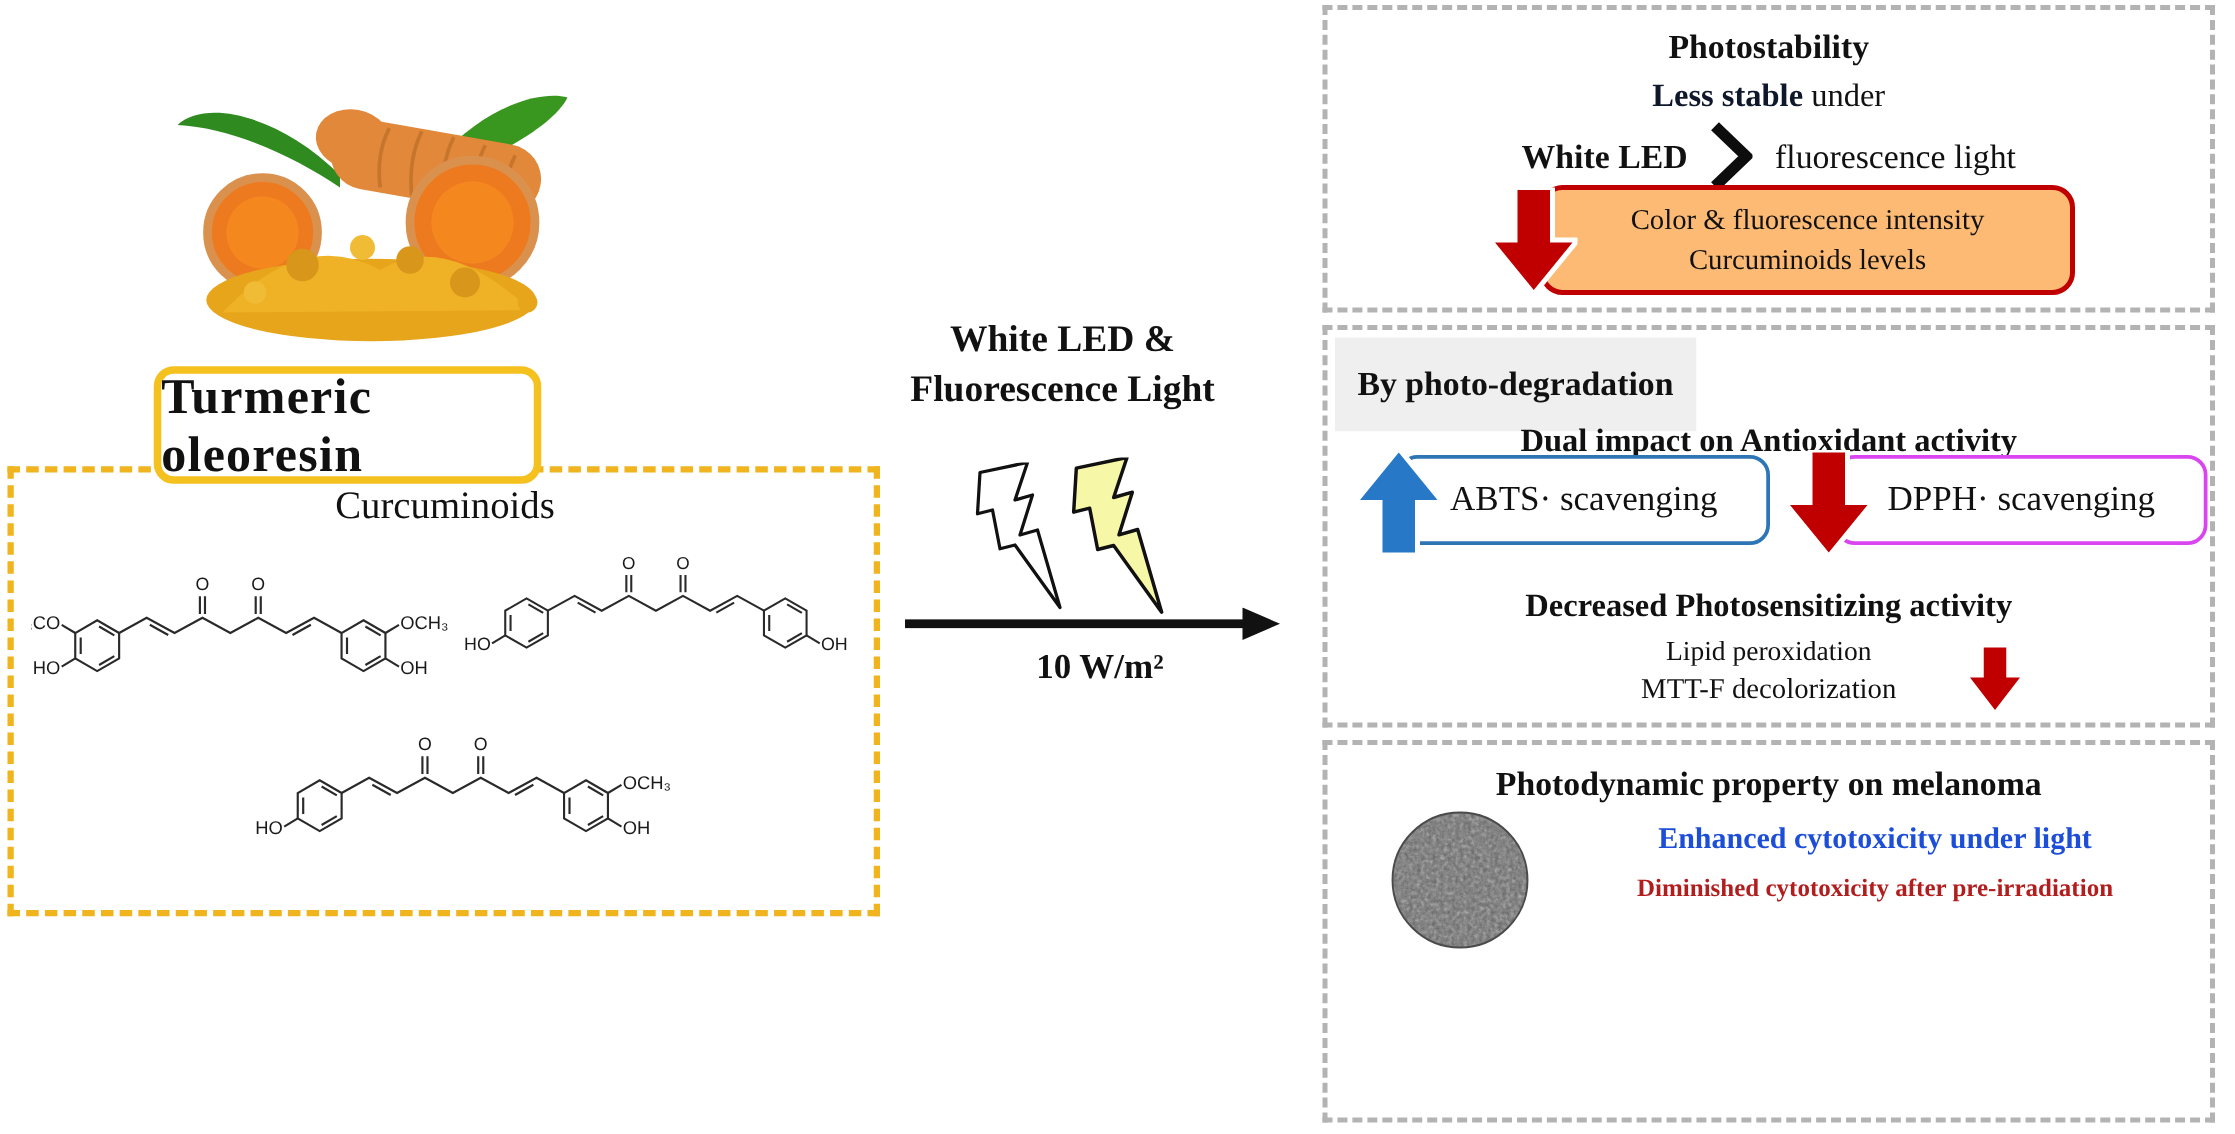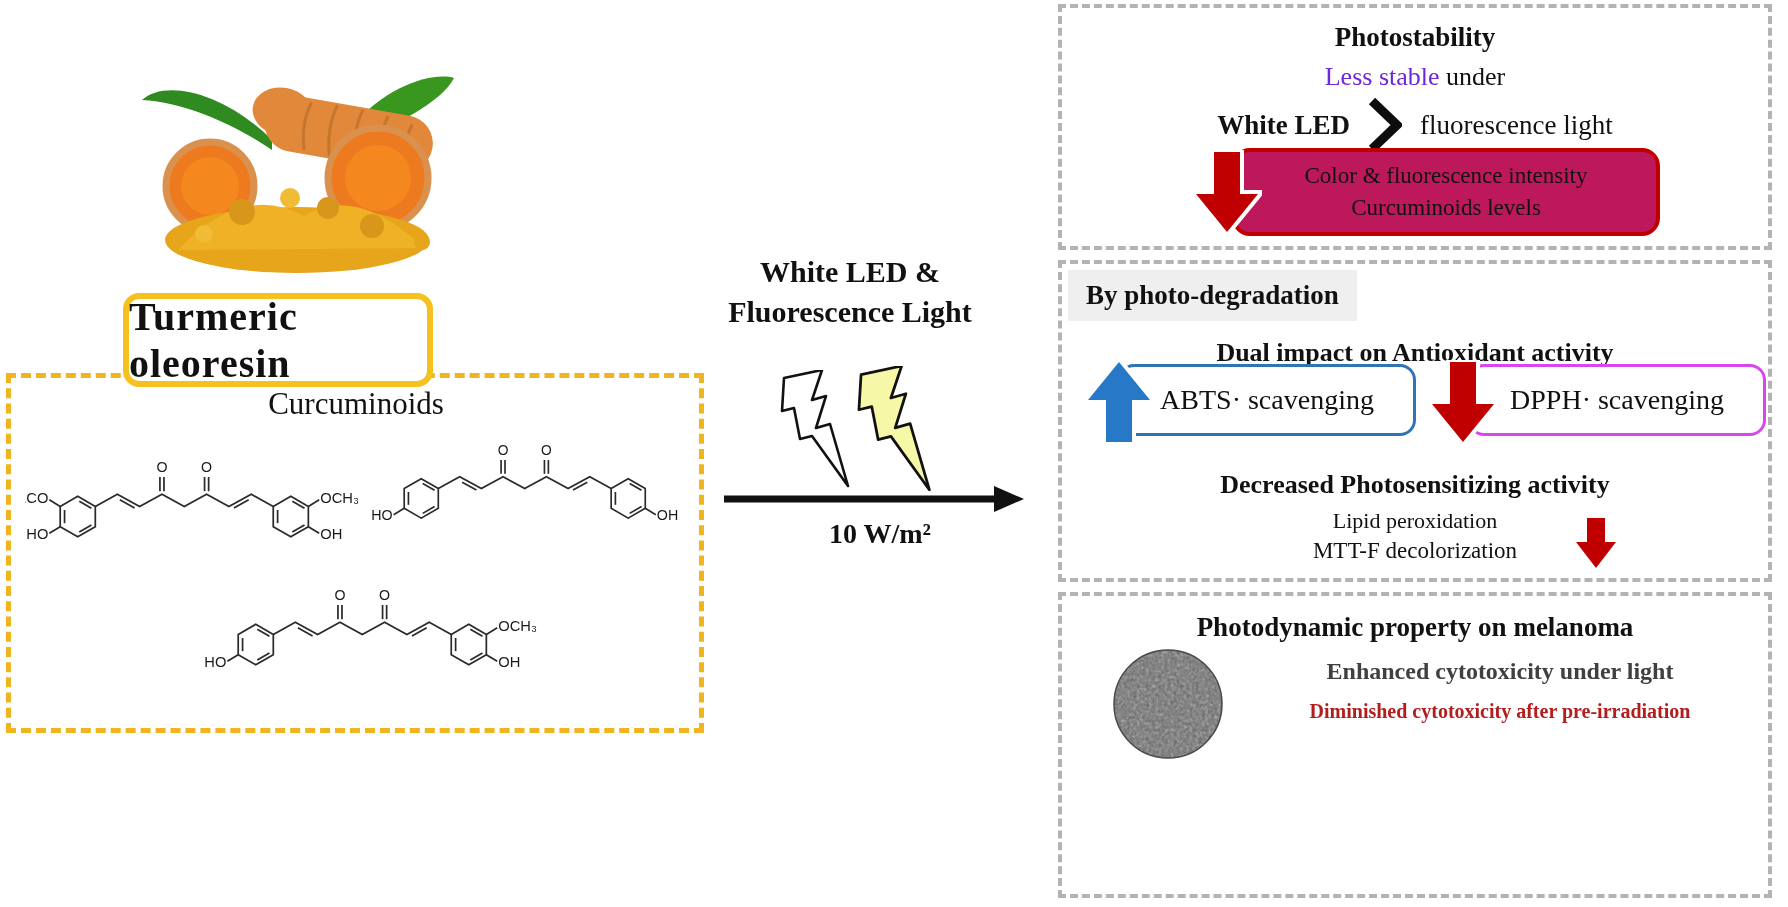--- a/index.html
+++ b/index.html
@@ -20,39 +20,39 @@
   .irradiance{left:770px;top:518px;width:220px;font-size:28px;font-weight:bold;}
 
   
   .panel{border:4px dashed #b3b3b3;box-sizing:border-box;background:#fff;}
   .panel-1{left:1058px;top:4px;width:714px;height:246px;}
   .panel-2{left:1058px;top:260px;width:714px;height:322px;}
   .panel-3{left:1058px;top:592px;width:714px;height:306px;}
 
   .p1-title{left:1058px;top:22px;width:714px;font-size:27px;font-weight:bold;}
   .p1-line2{left:1058px;top:62px;width:714px;font-size:26px;}
-  .hl-teal{color:#6d28d9;font-weight:normal;}
+  .hl-teal{color:#0f172a;font-weight:bold;}
   .p1-line3{left:1058px;top:96px;width:714px;display:flex;align-items:center;justify-content:center;gap:18px;}
   .p1-line3 .lhs{font-size:27px;font-weight:bold;}
   .p1-line3 .rhs{font-size:27px;}
   .effect-box{left:1232px;top:148px;width:428px;height:88px;border:4px solid #C00000;border-radius:18px;box-sizing:border-box;
-              display:flex;flex-direction:column;align-items:center;justify-content:center;font-size:23px;line-height:32px;background:#be185d;}
-
-  .badge{left:1068px;top:270px;padding:10px 18px;background:#EFEFEF;font-size:27px;font-weight:bold;}
+              display:flex;flex-direction:column;align-items:center;justify-content:center;font-size:23px;line-height:32px;background:#fdba74;}
+
+  .badge{left:1068px;top:270px;padding:22px 18px;background:#EFEFEF;font-size:27px;font-weight:bold;}
   .dual-title{left:1058px;top:322px;width:714px;font-size:26px;font-weight:bold;margin-top:16px;}
   .scav-box{width:298px;height:72px;border-radius:16px;box-sizing:border-box;background:#fff;
             display:flex;align-items:center;justify-content:center;font-size:28px;}
   .abts{left:1118px;top:364px;border:3px solid #2E75B6;}
   .dpph{left:1468px;top:364px;border:3px solid #d946ef;}
   .photosens-title{left:1058px;top:470px;width:714px;font-size:26px;font-weight:bold;}
   .photosens-line1{left:1058px;top:508px;width:714px;font-size:22px;}
   .photosens-line2{left:1058px;top:538px;width:714px;font-size:23px;}
 
   .p3-title{left:1058px;top:612px;width:714px;font-size:27px;font-weight:bold;}
-  .p3-enhanced{left:1240px;top:658px;width:520px;font-size:24px;font-weight:bold;color:#404040;}
+  .p3-enhanced{left:1240px;top:658px;width:520px;font-size:24px;font-weight:bold;color:#1d4ed8;}
   .p3-diminished{left:1240px;top:700px;width:520px;font-size:20px;font-weight:bold;color:#B21E1E;}
 
   svg text{font-family:"Liberation Sans","DejaVu Sans",sans-serif;fill:#1a1a1a;}
 </style>
 </head>
 <body>
 
 <div class="canvas">
 
   <svg class="abs" style="left:122px;top:66px;" width="345" height="210" viewBox="0 0 345 210">

